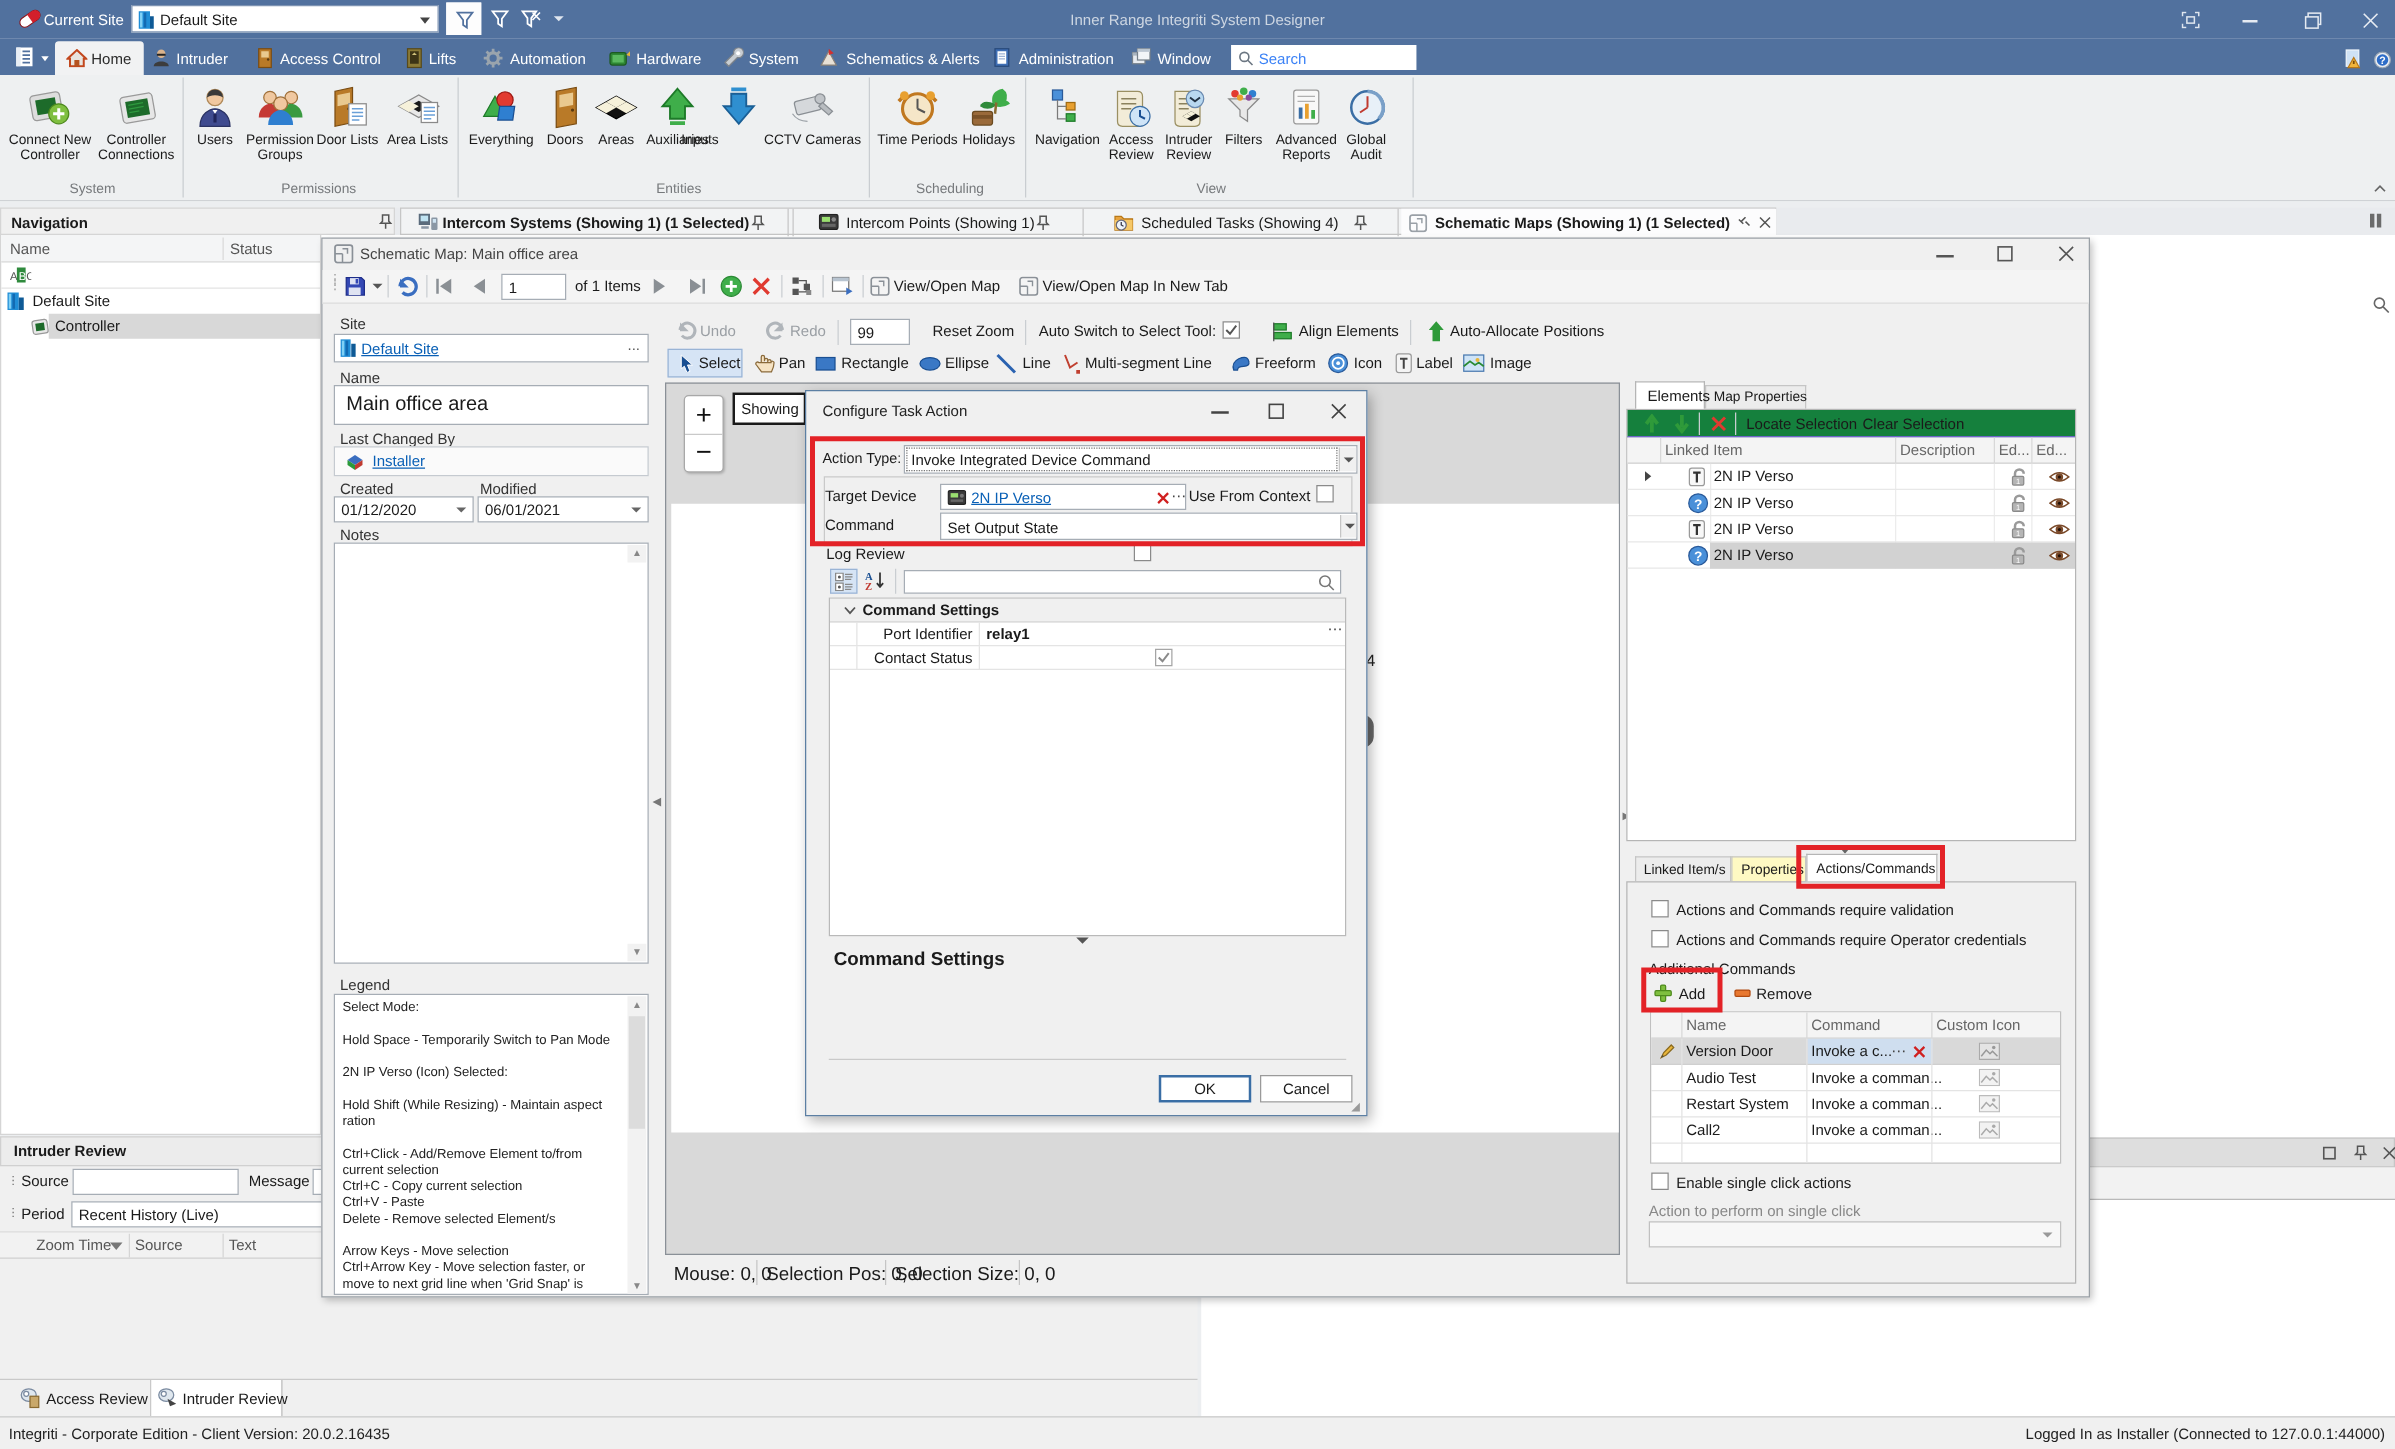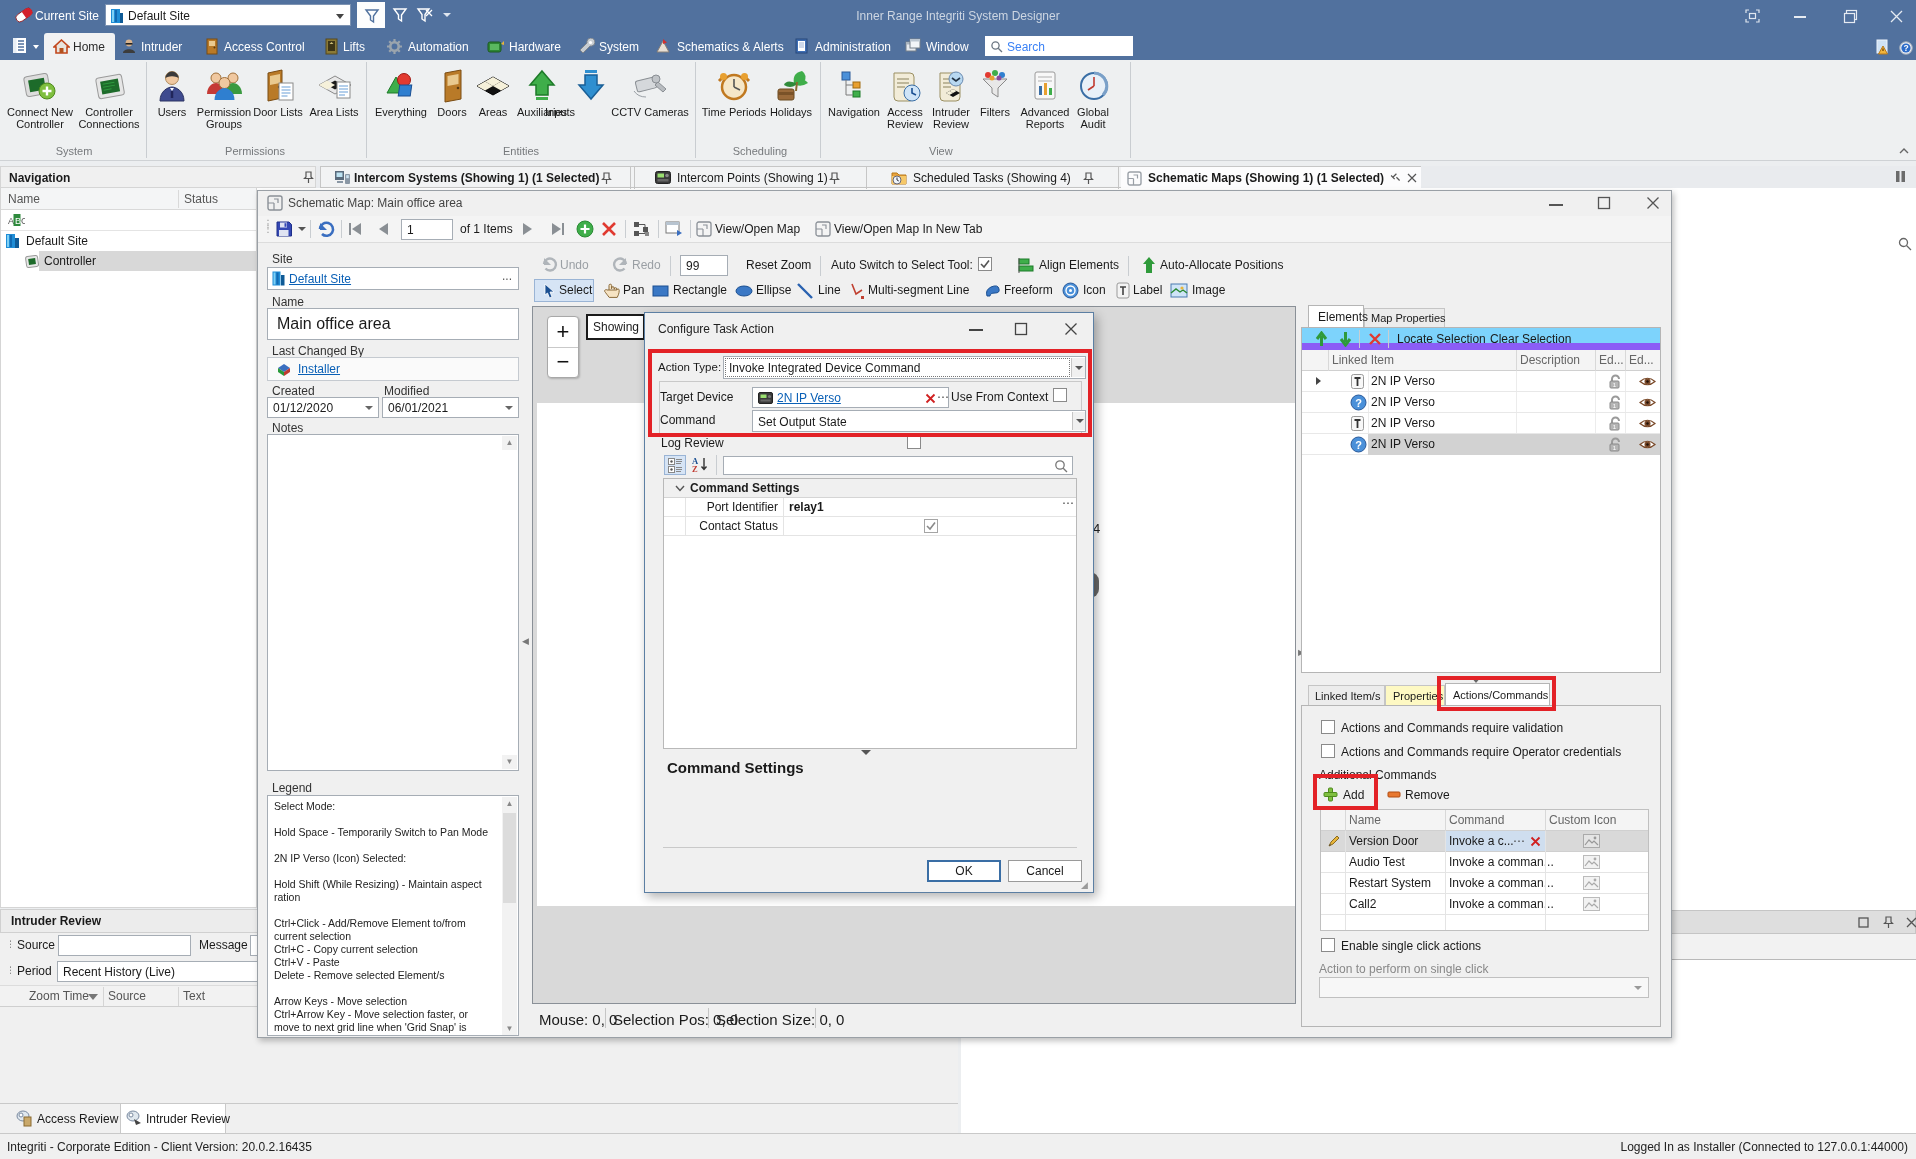--- a/index.html
+++ b/index.html
@@ -174,23 +174,23 @@
 <div id="ribbon" class="a" style="left:0;top:60px;width:1916px;height:101px;background:#eef0f1;border-bottom:1px solid #cfd2d5">
 
   <div class="a sep" style="left:146px;top:2px;height:96px"></div>
   <div class="a sep" style="left:366px;top:2px;height:96px"></div>
   <div class="a sep" style="left:695px;top:2px;height:96px"></div>
   <div class="a sep" style="left:820px;top:2px;height:96px"></div>
   <div class="a sep" style="left:1130px;top:2px;height:96px"></div>
 
   <div class="a gr" style="left:34px;top:85px;width:80px;text-align:center;font-size:11px">System</div>
   <div class="a gr" style="left:215px;top:85px;width:80px;text-align:center;font-size:11px">Permissions</div>
-  <div class="a gr" style="left:503px;top:85px;width:80px;font-size:11px">Entities</div>
+  <div class="a gr" style="left:503px;top:85px;width:80px;text-align:center;font-size:11px">Entities</div>
   <div class="a gr" style="left:720px;top:85px;width:80px;text-align:center;font-size:11px">Scheduling</div>
-  <div class="a gr" style="left:929px;top:85px;width:80px;font-size:11px">View</div>
+  <div class="a gr" style="left:929px;top:85px;width:80px;text-align:center;font-size:11px">View</div>
   <div class="a" style="left:1898px;top:86px;width:12px;height:10px">
       <svg width="12" height="10">
         <path d="M2 7 L6 3 L10 7" stroke="#666" stroke-width="1.4" fill="none"></path>
       </svg>
     </div>
 </div>
 
 <div class="a" style="left:23px;top:69px">
     <svg width="34" height="34">
       <rect x="2" y="6" width="24" height="20" rx="3" fill="#ddd" stroke="#9a9a9a" transform="rotate(-10 14 16)"></rect>
@@ -782,21 +782,21 @@
   <div class="a" style="left:1043px;top:112px;width:363px;height:810px">
 
     <div class="a" style="left:7px;top:2px;width:56px;height:22px;background:#fff;border:1px solid #b5b5b5;border-bottom:0;z-index:2">
         <div class="a" style="left:9px;top:4px">Elements</div>
       </div>
     <div class="a" style="left:63px;top:5px;width:81px;height:19px;background:#ececec;border:1px solid #c5c5c5;border-bottom:0">
         <div class="a" style="left:6px;top:3px;font-size:11px">Map Properties</div>
       </div>
 
     <div class="a" style="left:0;top:24px;width:360px;height:346px;background:#fff;border:1px solid #b5b5b5">
-      <div class="a" style="left:0;top:0;width:358px;height:22px;background:#7dd3fc;border-bottom:7px solid #8b5cf6">
+      <div class="a" style="left:0;top:0;width:358px;height:22px;background:#15803d;border-bottom:1px solid #8b5cf6">
         <svg class="a" style="left:13px;top:3px" width="13" height="16">
             <path d="M6.5 15 V5 M2 8 L6.5 2 L11 8" fill="none" stroke="#2f9a3a" stroke-width="3"></path>
           </svg>
         <svg class="a" style="left:37px;top:3px" width="13" height="16">
             <path d="M6.5 1 V11 M2 8 L6.5 14 L11 8" fill="none" stroke="#2f9a3a" stroke-width="3"></path>
           </svg>
         <div class="a sep" style="left:57px;top:2px;height:18px"></div>
         <svg class="a" style="left:66px;top:4px" width="14" height="14">
             <path d="M2 2 L12 12 M12 2 L2 12" stroke="#e03a30" stroke-width="2.4"></path>
           </svg>

